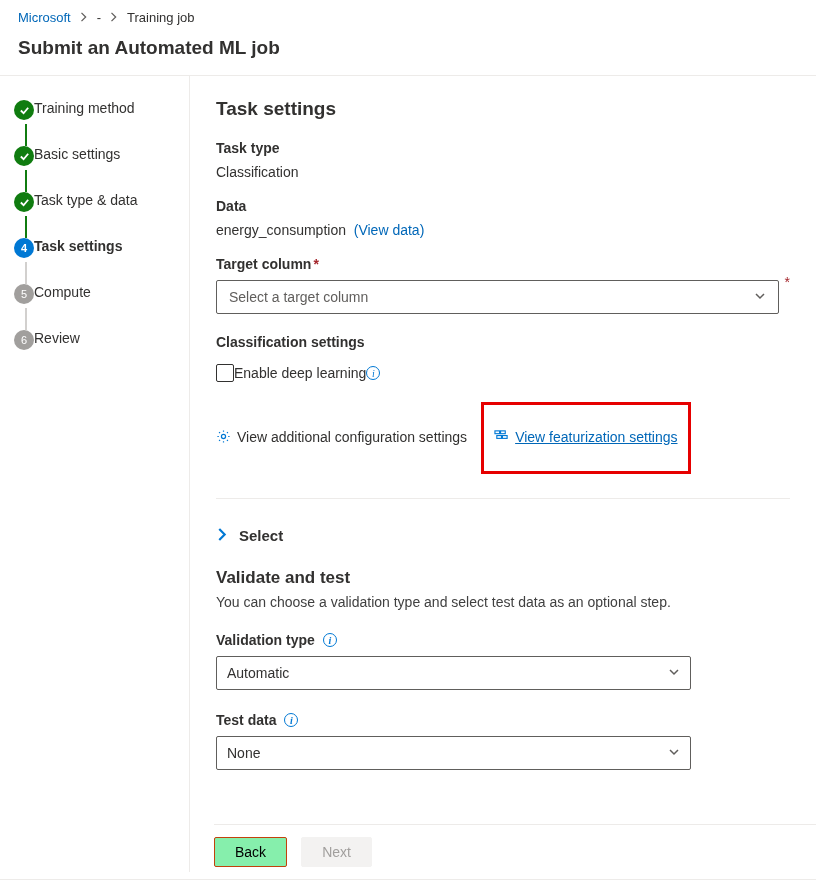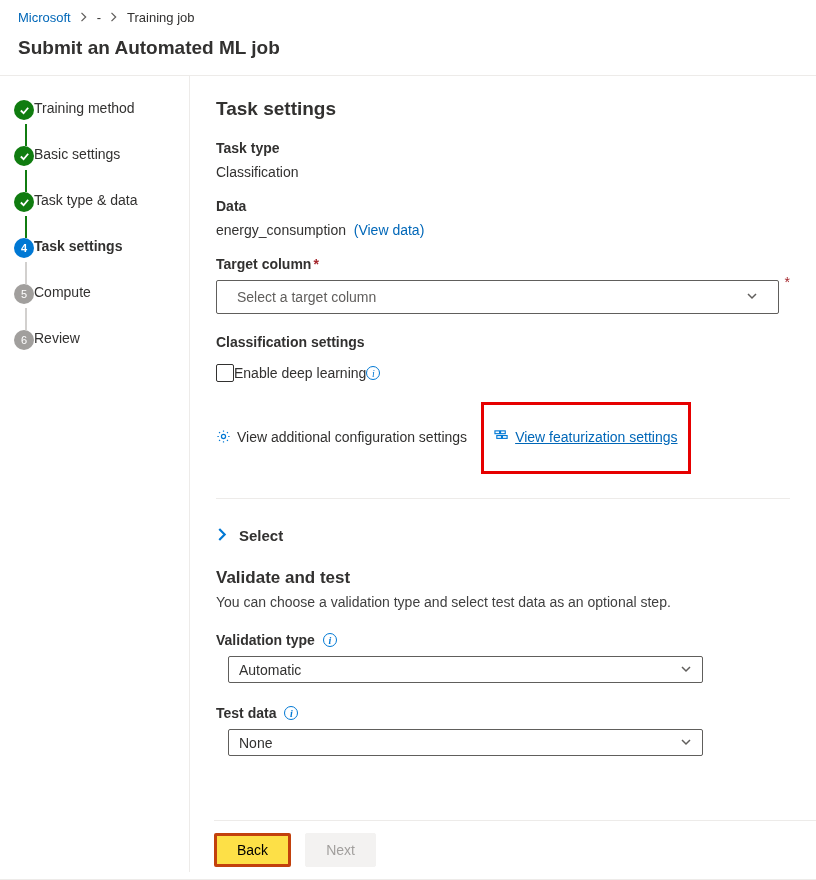--- a/index.html
+++ b/index.html
@@ -81,21 +81,21 @@
   .req { color: #a4262c; margin-left: 2px; }
   .req-right { color: #a4262c; margin-left: 6px; position: relative; top: -6px; }
   .select {
     width: 570px;
     height: 34px;
     border: 1px solid #605e5c;
     border-radius: 2px;
     display: flex;
     align-items: center;
     justify-content: space-between;
-    padding: 0 20px;
+    padding: 0 12px;
     color: #605e5c;
     background: #fff;
     cursor: pointer;
   }
   .select-row { display: flex; align-items: flex-start; }
   .chev-down { width: 12px; height: 12px; }
   .subheading { font-size: 14px; font-weight: 600; margin: 20px 0 14px 0; }
   .checkbox-row { display: flex; align-items: center; }
   .checkbox {
     width: 18px; height: 18px;
@@ -150,49 +150,48 @@
   .validate-title {
     font-size: 17px;
     font-weight: 600;
     margin-top: 24px;
     margin-bottom: 6px;
   }
   .validate-desc { font-size: 14px; color: #404040; margin-bottom: 22px; }
   .label-with-info { display: flex; align-items: center; gap: 8px; font-weight: 600; margin-bottom: 8px; }
   .select-narrow {
     width: 475px;
-    height: 27px;
+    height: 34px;
     border: 1px solid #605e5c;
     border-radius: 2px;
     display: flex;
     align-items: center;
     justify-content: space-between;
     padding: 0 10px;
     color: #323130;
     background: #fff;
     cursor: pointer;
-    margin-left: 12px;
   }
   .footer {
     position: absolute;
     left: 214px;
     right: 0;
     bottom: 0;
     border-top: 1px solid #edebe9;
     padding: 12px 0;
     display: flex;
     gap: 14px;
   }
   .btn {
     padding: 6px 20px;
     font-size: 14px;
     border-radius: 2px;
     cursor: pointer;
-    border: 3px solid #c2410c;
-    background: #fde047;
+    border: 1px solid #c2410c;
+    background: #86efac;
   }
   .btn.disabled {
     background: #f3f2f1;
     color: #a19f9d;
     border: 1px solid #f3f2f1;
     cursor: default;
   }
   .mb18 { margin-bottom: 18px; }
   .mb22 { margin-bottom: 22px; }
 </style>

